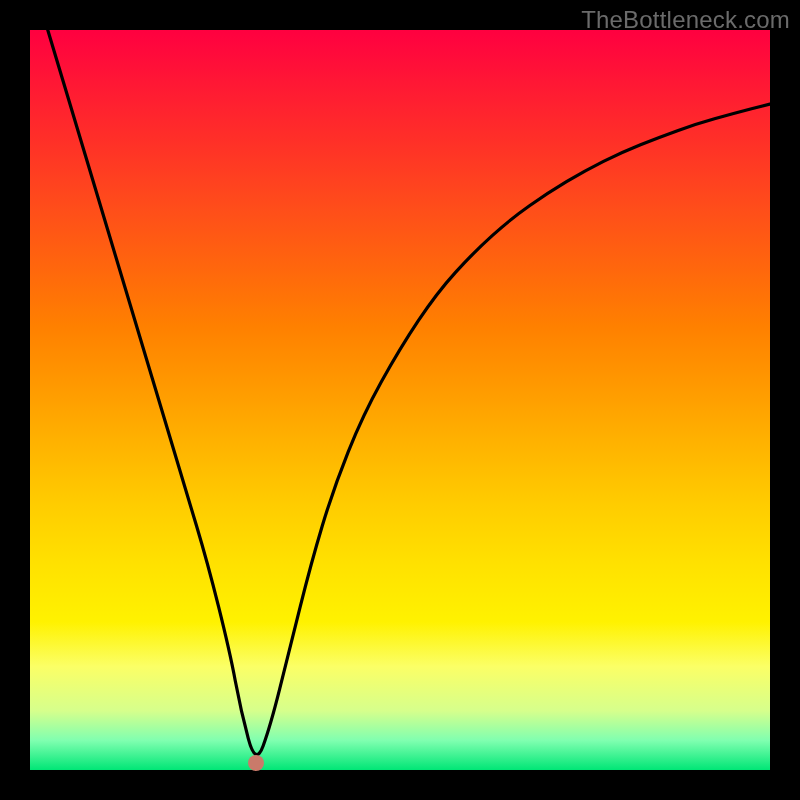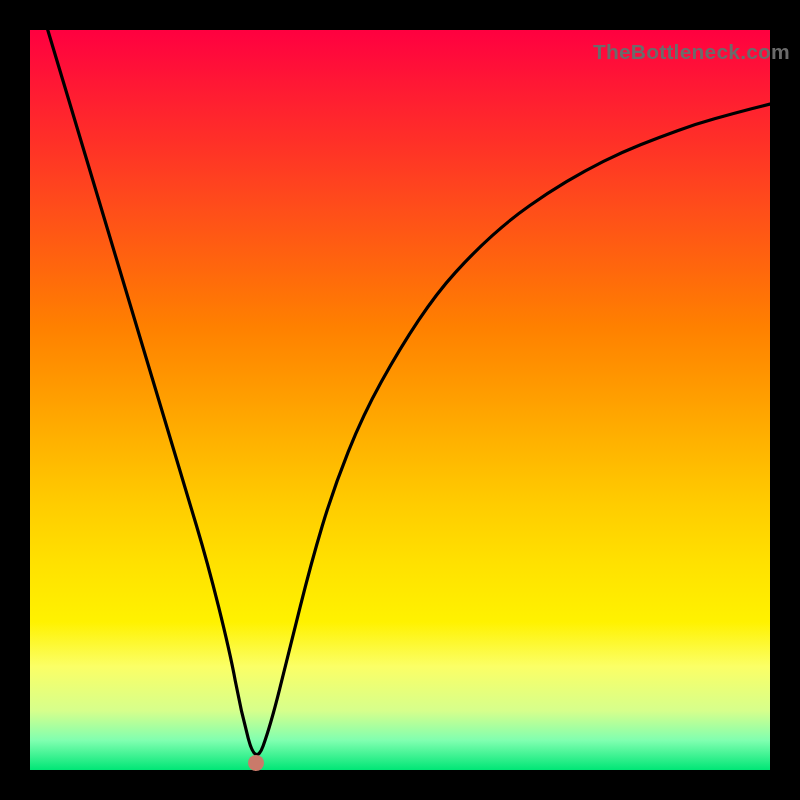--- a/index.html
+++ b/index.html
@@ -41,25 +41,24 @@
       #d6ff8c 92%,
       #80ffb0 96%,
       #00e676 100%
     );
   }
   .watermark {
     position: absolute;
     top: 6px;
     right: 10px;
     color: #6b6b6b;
-    font-size: 21px;
+    font-size: 24px;
     letter-spacing: 0.2px;
     z-index: 5;
-    font-weight: 700;
-    margin-top: 34px;
+    font-weight: 400;
   }
   svg.curve {
     position: absolute;
     left: 0;
     top: 0;
     width: 740px;
     height: 740px;
     z-index: 2;
   }
   .dot {

